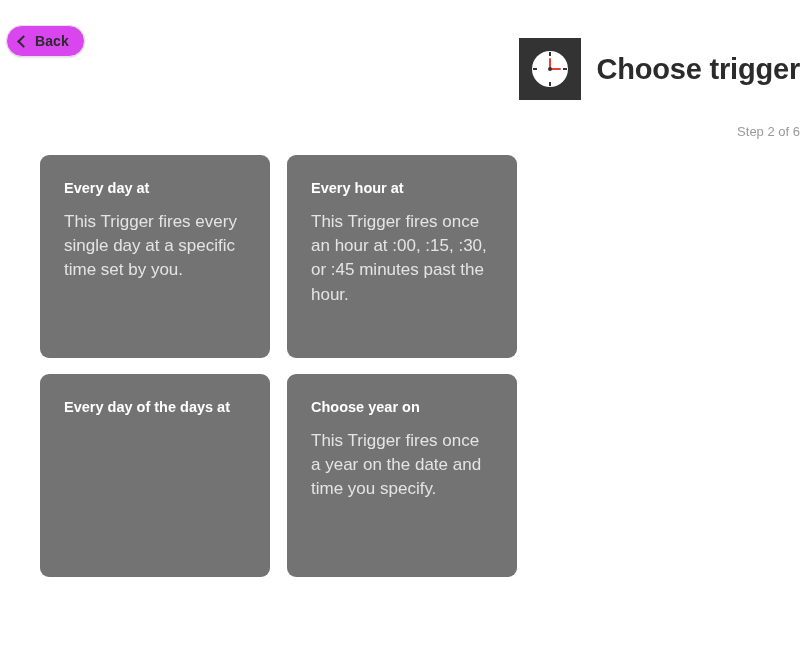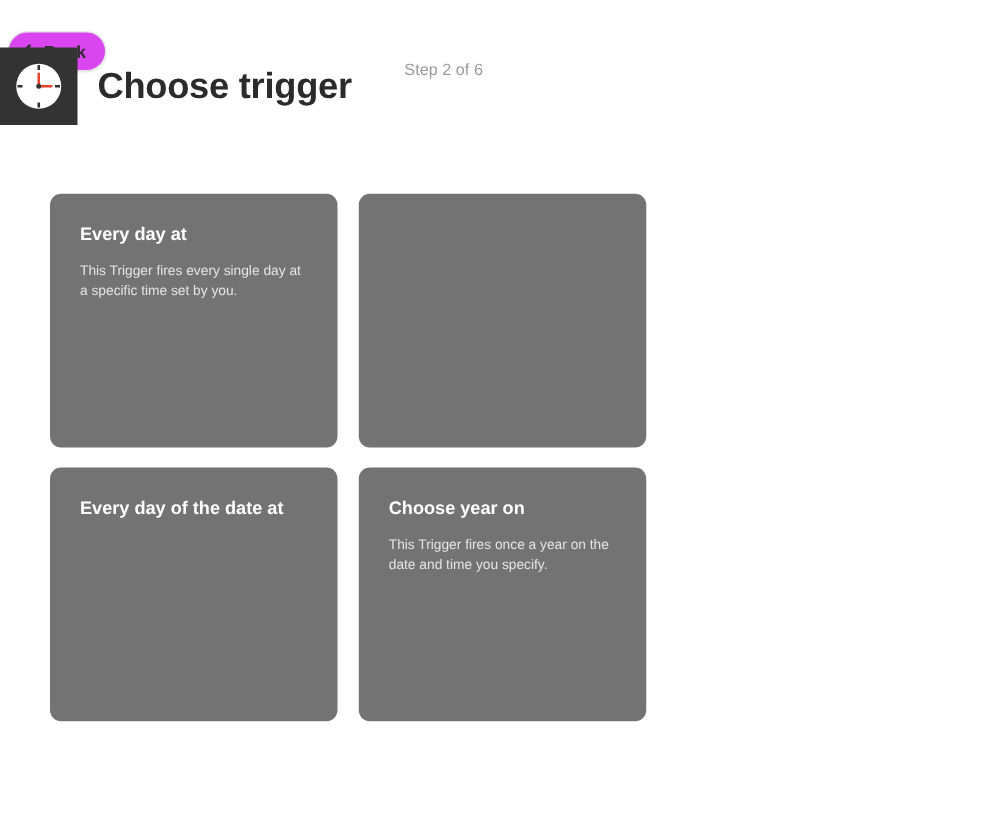--- a/index.html
+++ b/index.html
@@ -47,21 +47,22 @@
     letter-spacing: 0.1px;
   }
 
   
   .header {
     position: absolute;
     top: 38px;
     left: 0;
     width: 100%;
     display: flex;
-    align-items: flex-start;
+    flex-direction: column;
+    align-items: flex-end;
   }
   .header-row {
     display: flex;
     align-items: center;
     gap: 16px;
   }
   .trigger-icon {
     width: 62px;
     height: 62px;
     background: #333333;
@@ -112,21 +113,21 @@
     left: 16px;
     top: 16px;
   }
   .page-title {
     font-size: 29px;
     font-weight: bold;
     color: #2b2b2b;
     letter-spacing: -0.2px;
   }
   .step-label {
-    margin-top: 10px;
+    margin-top: 24px;
     margin-left: 42px;
     font-size: 13px;
     color: #9a9a9a;
   }
 
   
   .grid {
     position: absolute;
     top: 155px;
     left: 40px;
@@ -145,21 +146,21 @@
     color: #ffffff;
   }
   .card-title {
     font-size: 14.5px;
     font-weight: bold;
     line-height: 1.32;
     margin: 0 0 12px 0;
     color: #ffffff;
   }
   .card-desc {
-    font-size: 11px;
+    font-size: 17px;
     line-height: 1.42;
     color: #e4e4e4;
     margin: 0;
     max-width: 180px;
   }
 </style>
 </head>
 <body>
 
 <div class="back-button">
@@ -186,24 +187,26 @@
 </div>
 
 <div class="grid">
 
   <div class="card">
     <p class="card-title">Every day at</p>
     <p class="card-desc">This Trigger fires every single day at a specific time set by you.</p>
   </div>
 
   <div class="card">
-  </div>
-
-  <div class="card">
-    <p class="card-title">Every day of the date at</p>
+    <p class="card-title">Every hour at</p>
+    <p class="card-desc">This Trigger fires once an hour at :00, :15, :30, or :45 minutes past the hour.</p>
+  </div>
+
+  <div class="card">
+    <p class="card-title">Every day of the days at</p>
   </div>
 
 
   <div class="card">
     <p class="card-title">Choose year on</p>
     <p class="card-desc">This Trigger fires once a year on the date and time you specify.</p>
   </div>
 
 </div>
 

